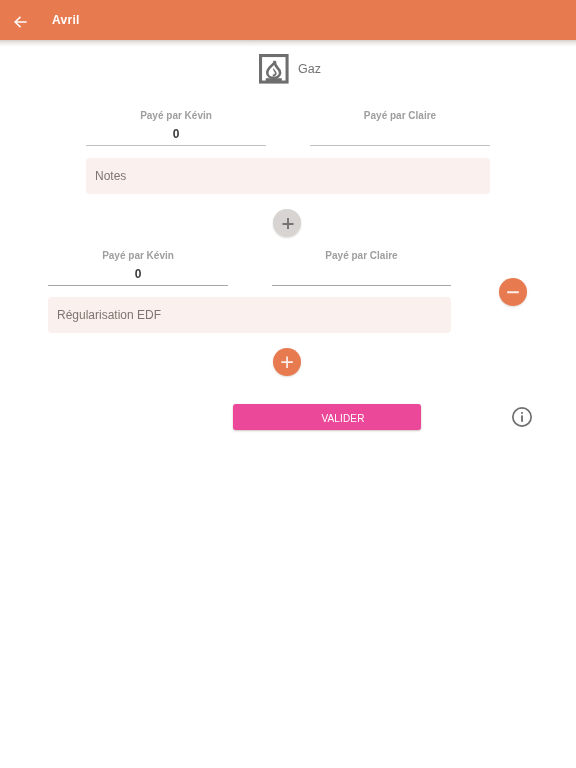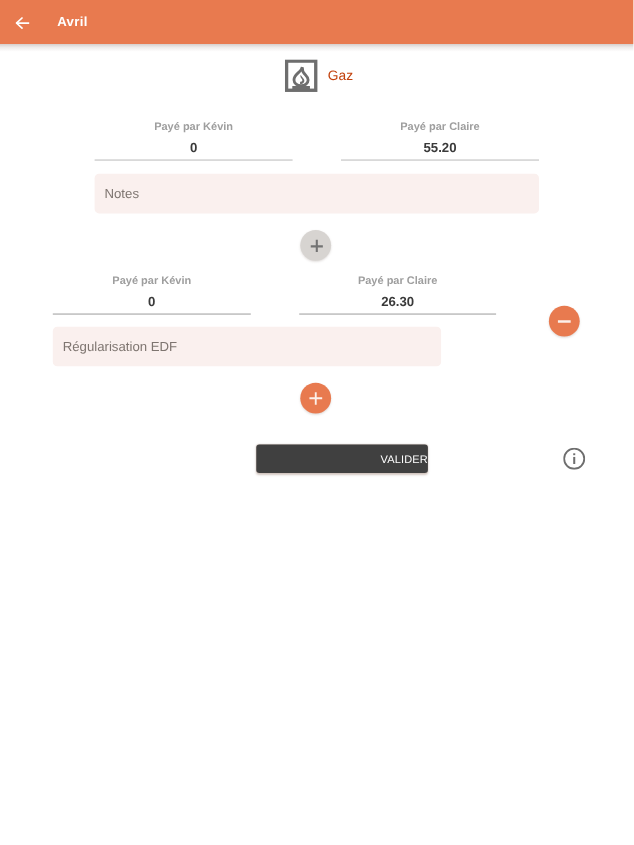--- a/index.html
+++ b/index.html
@@ -8,41 +8,41 @@
 
   
   .appbar{position:absolute;left:0;top:0;width:576px;height:40px;background:#E87A4F;}
   .appbar-shadow{position:absolute;left:0;top:40px;width:576px;height:7px;
     background:linear-gradient(to bottom, rgba(120,95,85,0.30) 0%, rgba(130,110,100,0.13) 45%, rgba(140,125,115,0.0) 100%);}
   .back{position:absolute;left:14px;top:14px;width:13px;height:12px;}
   .title{position:absolute;left:52px;top:13px;color:#ffffff;font-size:12px;font-weight:bold;letter-spacing:0.3px;}
 
   
   .cat-ico{position:absolute;left:259px;top:54px;width:29.6px;height:29.6px;}
-  .cat-label{position:absolute;left:298px;top:62px;color:#c2410c;font-size:12.5px;}
+  .cat-label{position:absolute;left:298px;top:62px;color:#737373;font-size:12.5px;}
 
   
   .fld{position:absolute;font-weight:bold;}
   .fld .lbl{font-size:10px;color:#9e9e9e;text-align:center;line-height:13px;white-space:nowrap;}
   .fld .val{font-size:12px;color:#3a3a3a;text-align:center;line-height:14px;margin-top:5px;}
   .fld .ul{position:absolute;left:0;right:0;height:1px;background:#a5a5a5;}
   .fld.light .ul{background:#c0c0c0;}
 
   
   .note{position:absolute;background:#FAF0EE;border-radius:4px;}
   .note span{position:absolute;left:9px;color:#7e7570;font-size:12px;}
 
   
   .fab{position:absolute;border-radius:50%;box-shadow:0 1px 2px rgba(110,90,80,0.22);}
   .fab svg{position:absolute;left:0;top:0;}
 
   
-  .validate{position:absolute;background:#404040;border-radius:3px;
-    color:#fff;font-size:10px;letter-spacing:0.15px;text-align:right;font-weight:normal;
-    box-shadow:0 1px 2px rgba(110,70,50,0.30), 0 0 1px rgba(110,70,50,0.22);}
+  .validate{position:absolute;background:#ec4899;border-radius:3px;
+    color:#fff;font-size:10px;letter-spacing:0.15px;text-align:center;font-weight:normal;
+    box-shadow:0 1px 2px rgba(110,70,50,0.30), 0 0 1px rgba(110,70,50,0.22);padding-left:32px;}
   .info{position:absolute;}
 </style>
 </head>
 <body>
 
 <div class="appbar"></div>
 <div class="appbar-shadow"></div>
 <div class="back">
   <svg width="13" height="12" viewBox="0 0 13 12">
     <g fill="none" stroke="#fff" stroke-width="1.5" stroke-linecap="butt" stroke-linejoin="miter">
@@ -61,44 +61,42 @@
 </svg>
 <div class="cat-label">Gaz</div>
 
 <div class="fld light" style="left:86px;top:109px;width:180px;">
   <div class="lbl">Payé par Kévin</div>
   <div class="val">0</div>
   <div class="ul" style="top:36px;"></div>
 </div>
 <div class="fld light" style="left:310px;top:109px;width:180px;">
   <div class="lbl">Payé par Claire</div>
-  <div class="val">55.20</div>
   <div class="ul" style="top:36px;"></div>
 </div>
 <div class="note" style="left:86px;top:158px;width:404px;height:36px;">
   <span style="top:11px;">Notes</span>
 </div>
 
 <div class="fab" style="left:273px;top:209px;width:28px;height:28px;background:#D7D4D1;">
   <svg width="28" height="28" viewBox="0 0 28 28">
     <path d="M14.05 8.9h1.9v11.2h-1.9z M9.5 14.05h11.0v1.9h-11.0z" fill="#737373"></path>
   </svg>
 </div>
 
 <div class="fld" style="left:48px;top:249px;width:180px;">
   <div class="lbl">Payé par Kévin</div>
   <div class="val">0</div>
   <div class="ul" style="top:36px;"></div>
 </div>
 <div class="fld" style="left:272px;top:249px;width:179px;">
   <div class="lbl">Payé par Claire</div>
-  <div class="val">26.30</div>
   <div class="ul" style="top:36px;"></div>
 </div>
-<div class="note" style="left:48px;top:297px;width:353px;height:36px;">
+<div class="note" style="left:48px;top:297px;width:403px;height:36px;">
   <span style="top:11px;">Régularisation EDF</span>
 </div>
 
 <div class="fab" style="left:499px;top:278px;width:28px;height:28px;background:#E87A4F;">
   <svg width="28" height="28" viewBox="0 0 28 28">
     <path d="M8.2 13.2h11.6v2.1h-11.6z" fill="#fcf0ea"></path>
   </svg>
 </div>
 
 <div class="fab" style="left:273px;top:348px;width:28px;height:28px;background:#E87A4F;">

